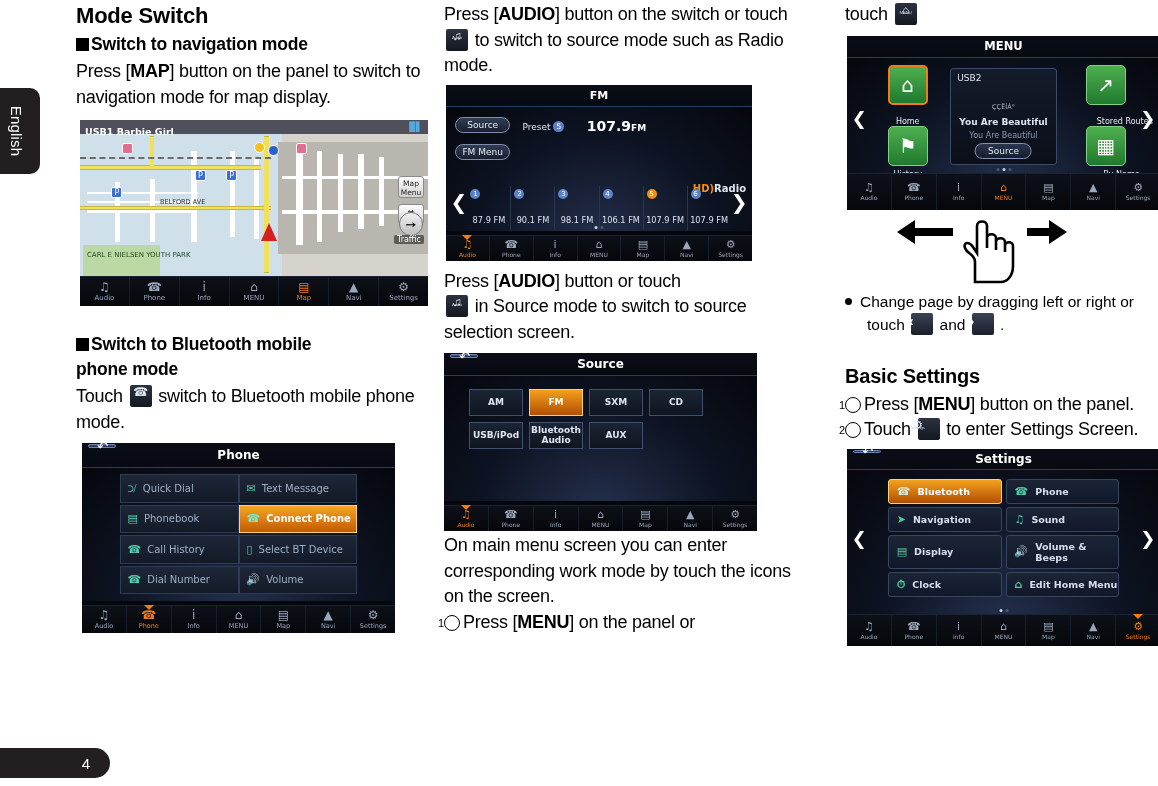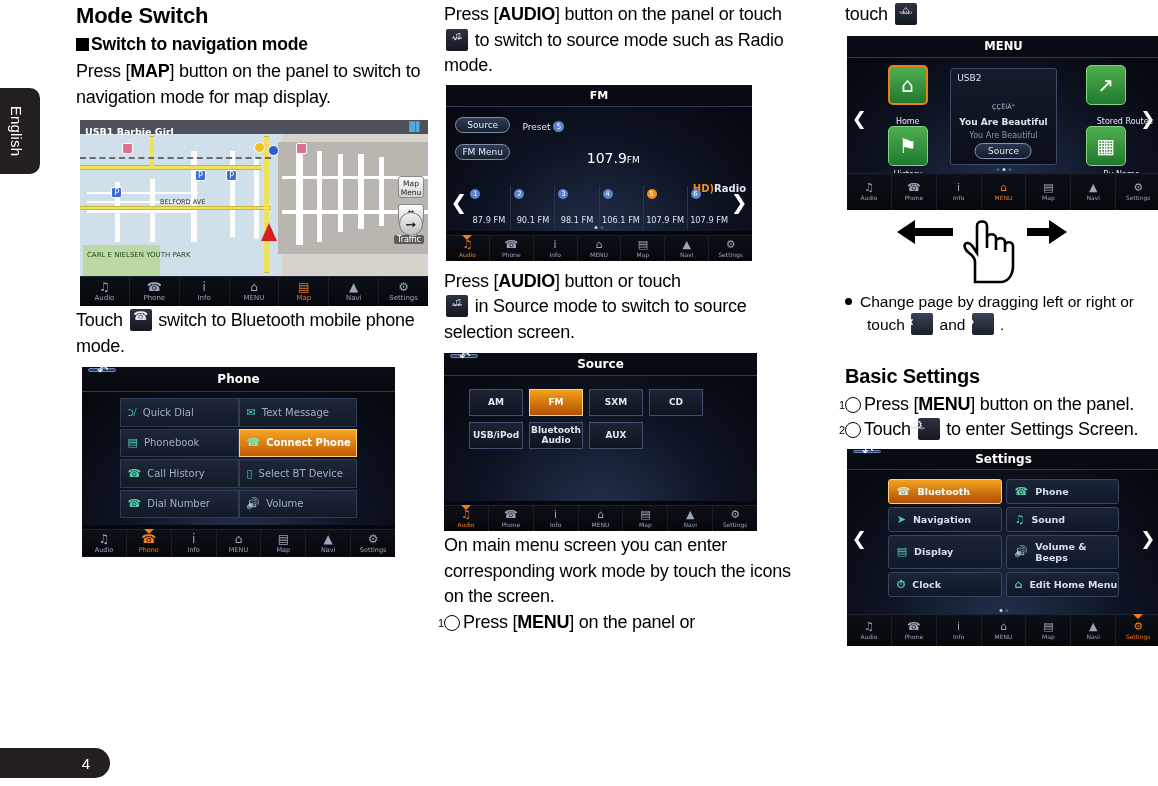--- a/index.html
+++ b/index.html
@@ -433,20 +433,24 @@
             <span class="ng">▲</span>
             <span class="nl">Navi</span>
           </div>
         <div class="nb">
             <span class="ng">⚙</span>
             <span class="nl">Settings</span>
           </div>
       </div>
     </div>
 
+    <h3 class="sub" style="margin-top:26px;">
+      <span class="sq"></span><span>Switch to Bluetooth mobile</span><br>
+      <span>phone mode</span>
+    </h3>
 
     <p class="body" style="margin-top:2px;">
       <span>Touch</span>
       <span class="ii"><span class="g">☎</span><span class="t">Phone</span></span>
       <span>switch to Bluetooth mobile phone mode.</span>
     </p>
 
     <div class="hu" id="phoneScreen" style="margin:8px 0 0 6px;">
       <div class="titlebar">
         <div class="back">↶</div>
@@ -519,37 +523,37 @@
             <span class="nl">Settings</span>
           </div>
       </div>
     </div>
   </div>
 
   <div class="col" id="col2">
 
 
     <p class="body" style="margin-top:2px;">
-      <span>Press [</span><b>AUDIO</b><span>] button on the panel or touch</span>
+      <span>Press [</span><b>AUDIO</b><span>] button on the switch or touch</span>
       <span class="ii"><span class="g">♫</span><span class="t">Audio</span></span>
       <span>to switch to source mode such as Radio mode.</span>
     </p>
 
     <div class="hu" id="fmScreen" style="margin:6px 0 0 2px;">
       <div class="titlebar">
         <div class="title">FM</div>
       </div>
       <div class="stage">
         <div class="pill" style="left:3%;top:8%;width:55px;height:16px;">Source</div>
         <div class="pill" style="left:3%;top:30%;width:55px;height:16px;">FM Menu</div>
         <div style="position:absolute;left:25%;top:11%;color:#dfe6f2;font-size:9px;">
           <span>Preset</span>
           <span style="display:inline-block;width:11px;height:11px;border-radius:50%;background:#5b83c8;color:#fff;font-size:7.5px;text-align:center;line-height:11px;vertical-align:1px;">5</span>
         </div>
-        <div style="position:absolute;left:46%;top:9%;color:#fff;font-size:14px;font-weight:normal;margin-top:32px;">
+        <div style="position:absolute;left:46%;top:9%;color:#fff;font-size:14px;font-weight:bold;">
           <span>107.9</span><span style="font-size:9px;">FM</span>
         </div>
         <div class="hdradio"><span style="color:#f0901a;">HD)</span><span>Radio</span></div>
       </div>
       <div class="chevL" style="font-size:20px;bottom:22%;top:auto;">❮</div>
       <div class="chevR" style="font-size:20px;bottom:22%;top:auto;">❯</div>
       <div class="presetRow" style="left:7%;right:7%;">
         <div class="pbtn">
             <span class="pnum">1</span>
             <span>87.9 FM</span>

